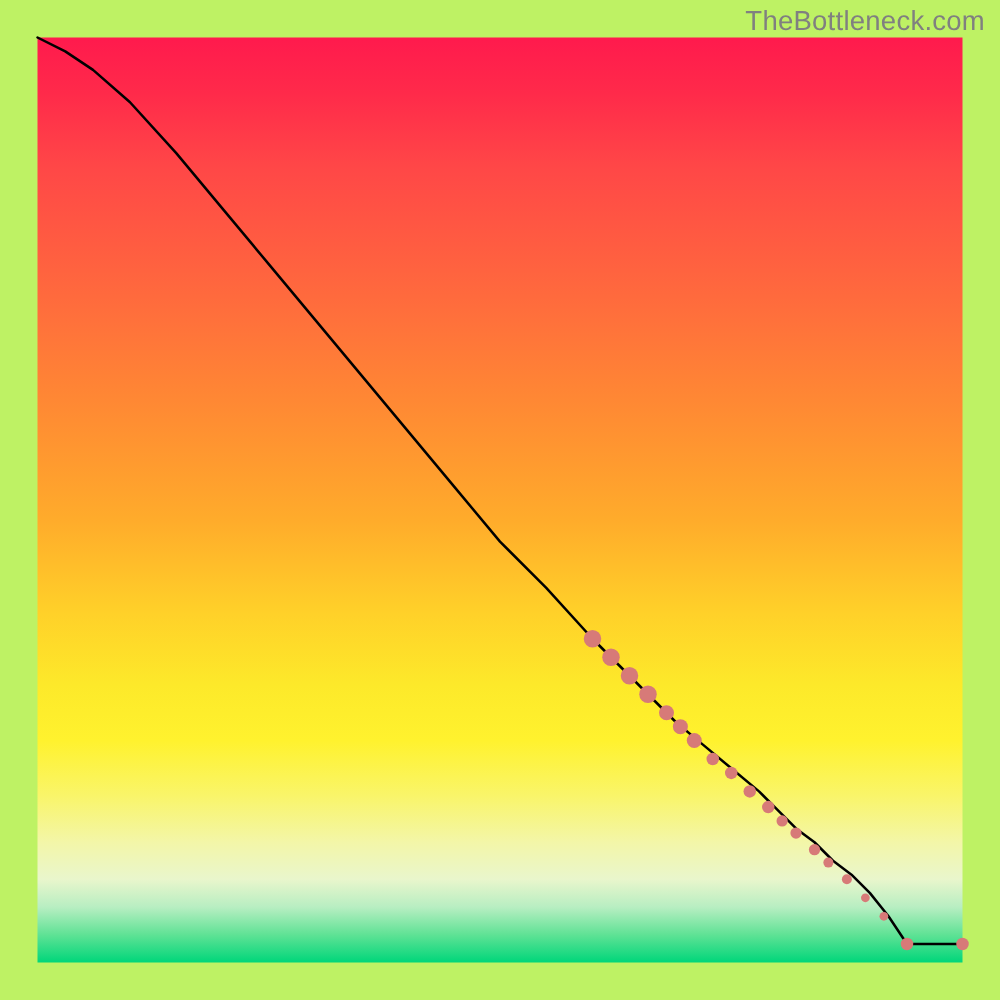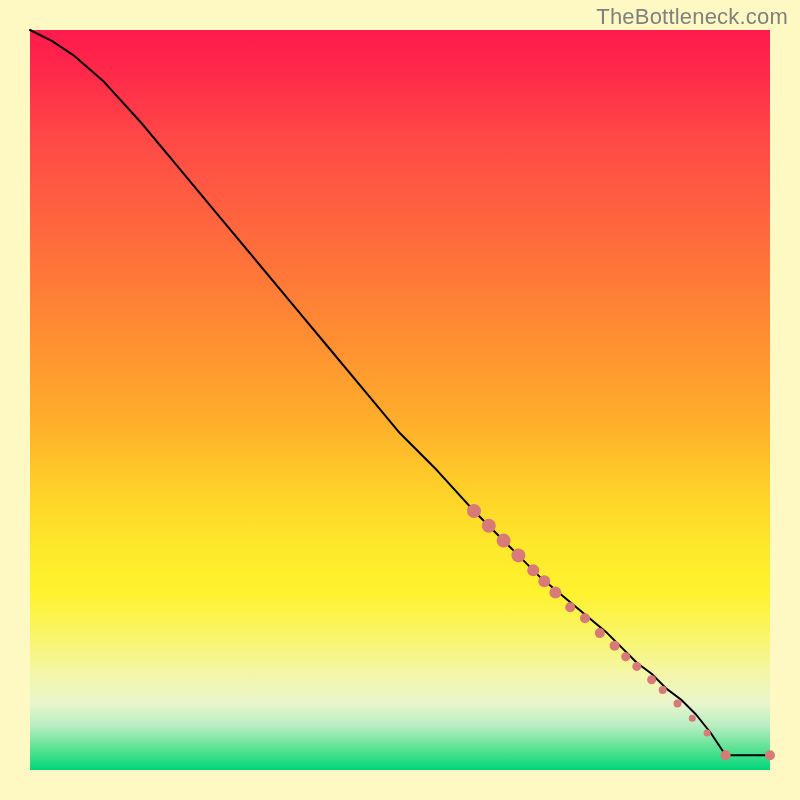--- a/index.html
+++ b/index.html
@@ -8,21 +8,21 @@
     width: 800px;
     height: 800px;
     background: #000;
     font-family: Arial, Helvetica, sans-serif;
     overflow: hidden;
   }
   .stage {
     position: relative;
     width: 800px;
     height: 800px;
-    background: #fef9c3;
+    background: #bef264;
   }
   .plot {
     position: absolute;
     left: 30px;
     top: 30px;
     width: 740px;
     height: 740px;
     
     background: linear-gradient(to bottom,
       #ff1a4d 0%,

